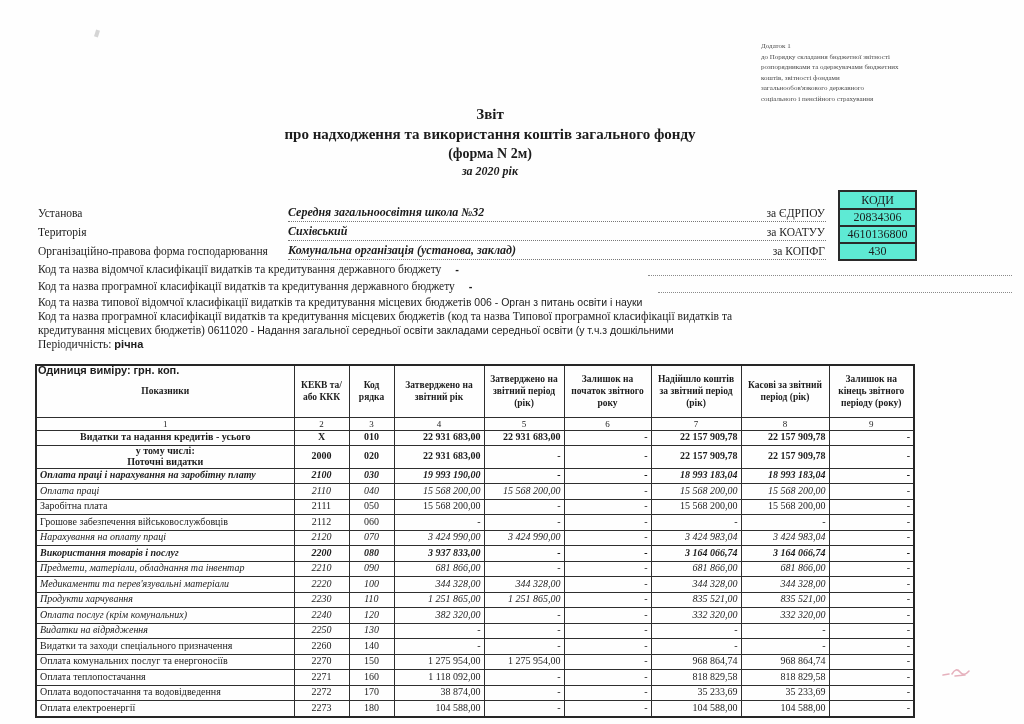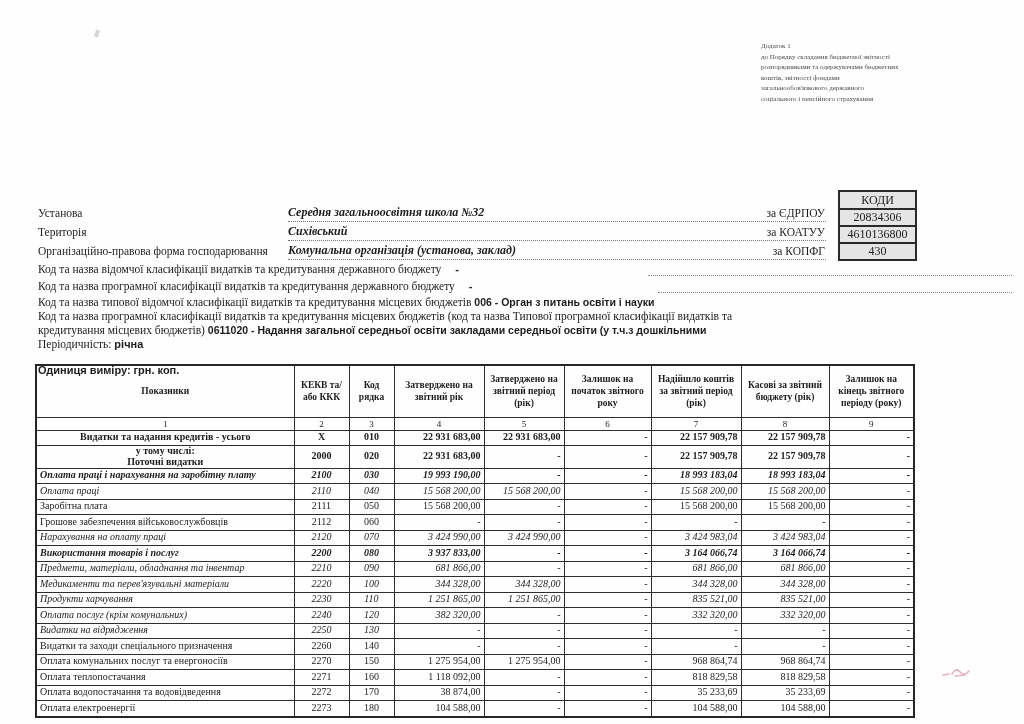--- a/index.html
+++ b/index.html
@@ -21,28 +21,28 @@
 
   
   .org-row{position:absolute;left:0;width:816px;height:18px;}
   .org-label{position:absolute;left:38px;top:0;font-size:11.5px;white-space:nowrap;}
   .org-value{position:absolute;left:288px;top:-2px;width:538px;font-size:12px;font-weight:700;font-style:italic;
              border-bottom:1px dotted #777;padding-bottom:1px;white-space:nowrap;}
   .org-code-label{position:absolute;left:740px;top:0;width:85px;text-align:right;font-size:11.5px;white-space:nowrap;}
 
   
   .codes-box{position:absolute;left:838px;top:190px;width:79px;}
-  .codes-hdr,.codes-cell{border:2px solid #2a2a2a;text-align:center;font-size:12px;background:#e5e5e5;}
+  .codes-hdr,.codes-cell{border:2px solid #2a2a2a;text-align:center;font-size:12px;background:#5eead4;}
   .codes-hdr{height:16px;line-height:16px;}
   .codes-cell{height:15px;line-height:15px;margin-top:-2px;}
 
   
   .cls-line{position:absolute;left:38px;width:960px;font-size:11.5px;white-space:nowrap;}
   .cls-dash{font-family:"Liberation Sans",sans-serif;font-weight:700;margin-left:14px;font-size:11px;}
-  .cls-val{font-family:"Liberation Sans",sans-serif;font-weight:700;font-size:10.5px;}
+  .cls-val{font-family:"Liberation Sans",sans-serif;font-weight:400;font-size:10.5px;}
   .cls-sans{font-family:"Liberation Sans",sans-serif;font-weight:700;font-size:11px;}
   .dotrule{position:absolute;height:0;border-top:1px dotted #8a8a8a;}
 
   
   table.report{position:absolute;left:35px;top:364px;width:878px;border-collapse:collapse;table-layout:fixed;
                border:2px solid #262626;}
   .report th,.report td{border:1px solid #2e2e2e;overflow:hidden;}
   .report th{font-size:9.5px;font-weight:700;text-align:center;vertical-align:middle;padding:1px 2px;line-height:1.3;}
   .report tr.head-row{height:52px;}
   .report tr.num-row td{height:12px;font-size:9px;text-align:center;padding:0;font-weight:400;}
@@ -64,20 +64,26 @@
 
   <div class="appendix">
     <div>Додаток 1</div>
     <div>до Порядку складання бюджетної звітності</div>
     <div>розпорядниками та одержувачами бюджетних</div>
     <div>коштів, звітності фондами</div>
     <div>загальнообов'язкового державного</div>
     <div>соціального і пенсійного страхування</div>
   </div>
 
+  <div class="title-block">
+    <div class="t-main">Звіт</div>
+    <div class="t-main">про надходження та використання коштів загального фонду</div>
+    <div class="t-form">(форма N 2м)</div>
+    <div class="t-year">за 2020 рік</div>
+  </div>
 
   <div class="org-row" style="top:207px">
     <span class="org-label">Установа</span>
     <span class="org-value">Середня загальноосвітня школа №32</span>
     <span class="org-code-label">за ЄДРПОУ</span>
   </div>
   <div class="org-row" style="top:226px">
     <span class="org-label">Територія</span>
     <span class="org-value">Сихівський</span>
     <span class="org-code-label">за КОАТУУ</span>
@@ -143,21 +149,21 @@
     </colgroup>
     <thead>
       <tr class="head-row">
         <th>Показники</th>
         <th>КЕКВ та/або ККК</th>
         <th>Код рядка</th>
         <th>Затверджено на звітний рік</th>
         <th>Затверджено на звітний період (рік)</th>
         <th>Залишок на початок звітного року</th>
         <th>Надійшло коштів за звітний період (рік)</th>
-        <th>Касові за звітний бюджету (рік)</th>
+        <th>Касові за звітний період (рік)</th>
         <th>Залишок на кінець звітного періоду (року)</th>
       </tr>
       <tr class="num-row">
         <td>1</td>
         <td>2</td>
         <td>3</td>
         <td>4</td>
         <td>5</td>
         <td>6</td>
         <td>7</td>

